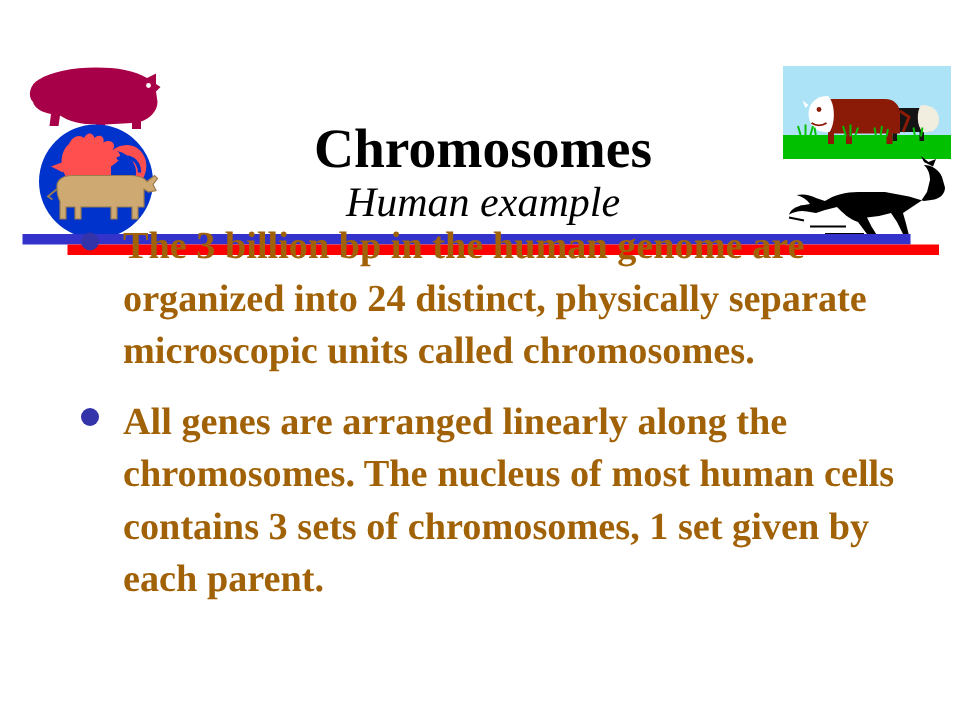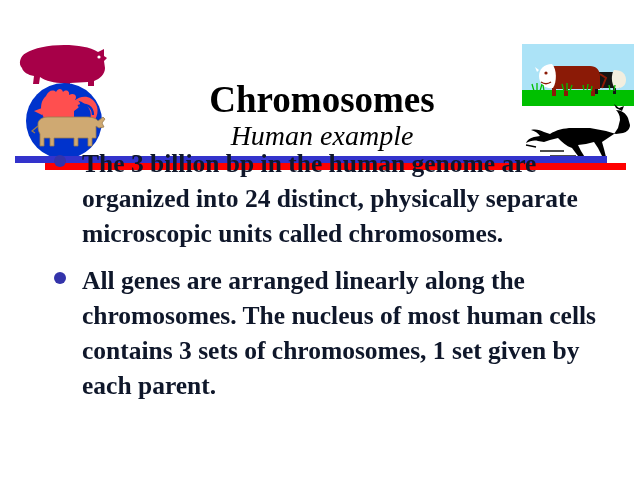--- a/index.html
+++ b/index.html
@@ -107,21 +107,21 @@
     position: absolute;
     left: 2px; top: 9px;
     width: 12px; height: 12px;
     border-radius: 50%;
     background: #3333aa;
   }
   .bullet-text {
     font-size: 25.5px;
     font-weight: bold;
     line-height: 35px;
-    color: #0f172a;
+    color: #a16207;
   }
 </style>
 </head>
 <body>
 
 <div id="slide">
 
   <div id="header">
 
     <div id="logo-roundel">

